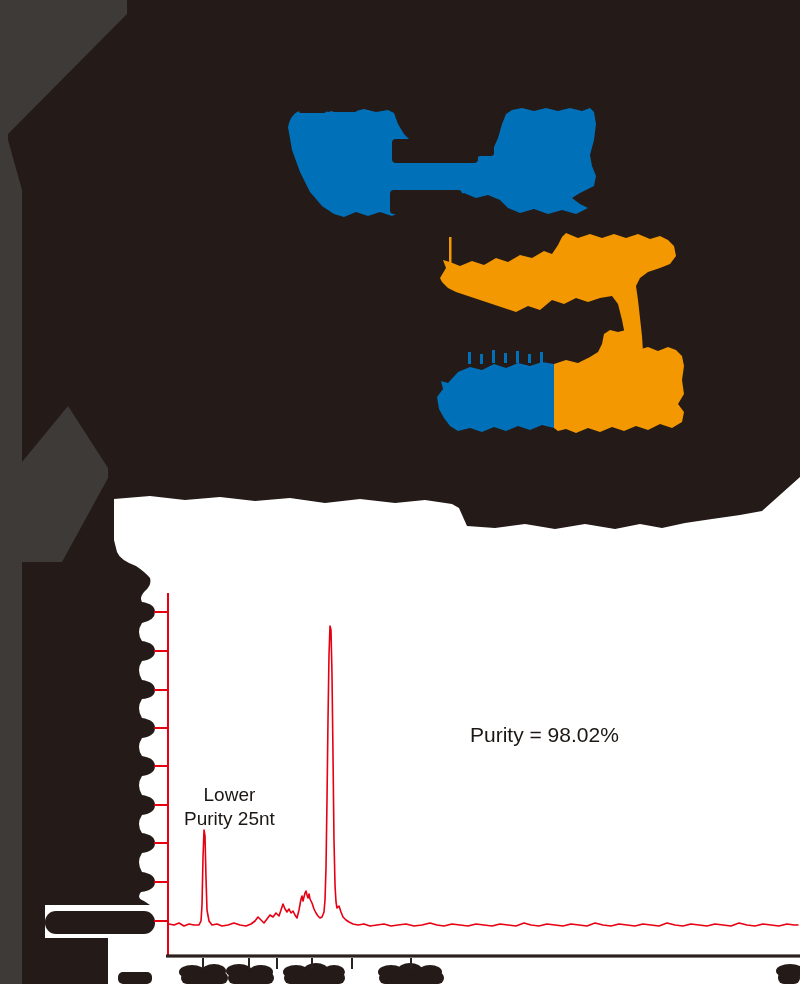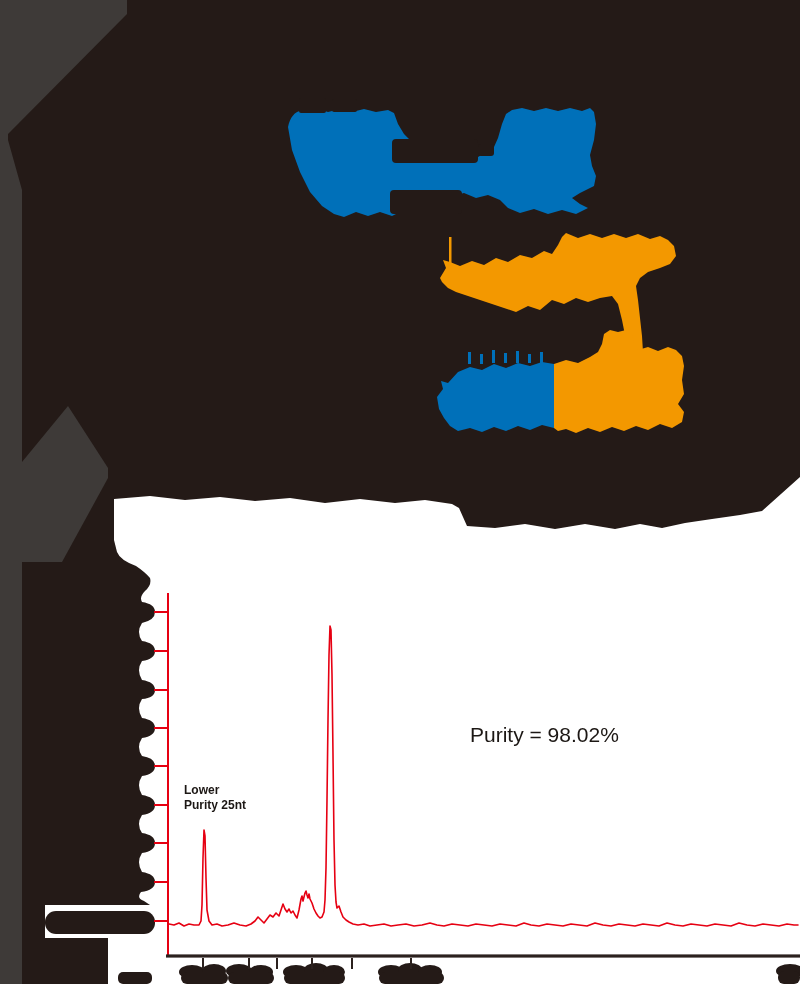--- a/index.html
+++ b/index.html
@@ -9,22 +9,23 @@
     background:var(--bg,#241a17);
     overflow:hidden;
     font-family:"Liberation Sans", sans-serif;
   }
   #fig{position:absolute;left:0;top:0;}
   .annot{
     position:absolute;
     color:var(--ink,#1c1714);
     line-height:1.25;
     white-space:nowrap;
+    text-align:center;
   }
-  #lower-marker-label{left:184px;top:783px;font-size:12px;font-weight:bold;}
+  #lower-marker-label{left:184px;top:783px;font-size:19px;}
   #purity-label{left:470px;top:722px;font-size:21px;}
 </style>
 </head>
 <body>
 
 <div id="stage" style="--bg: #241a17; --ink: #1c1714;">
 
   <svg id="fig" width="800" height="984" viewBox="0 0 800 984">
 
     <g>

